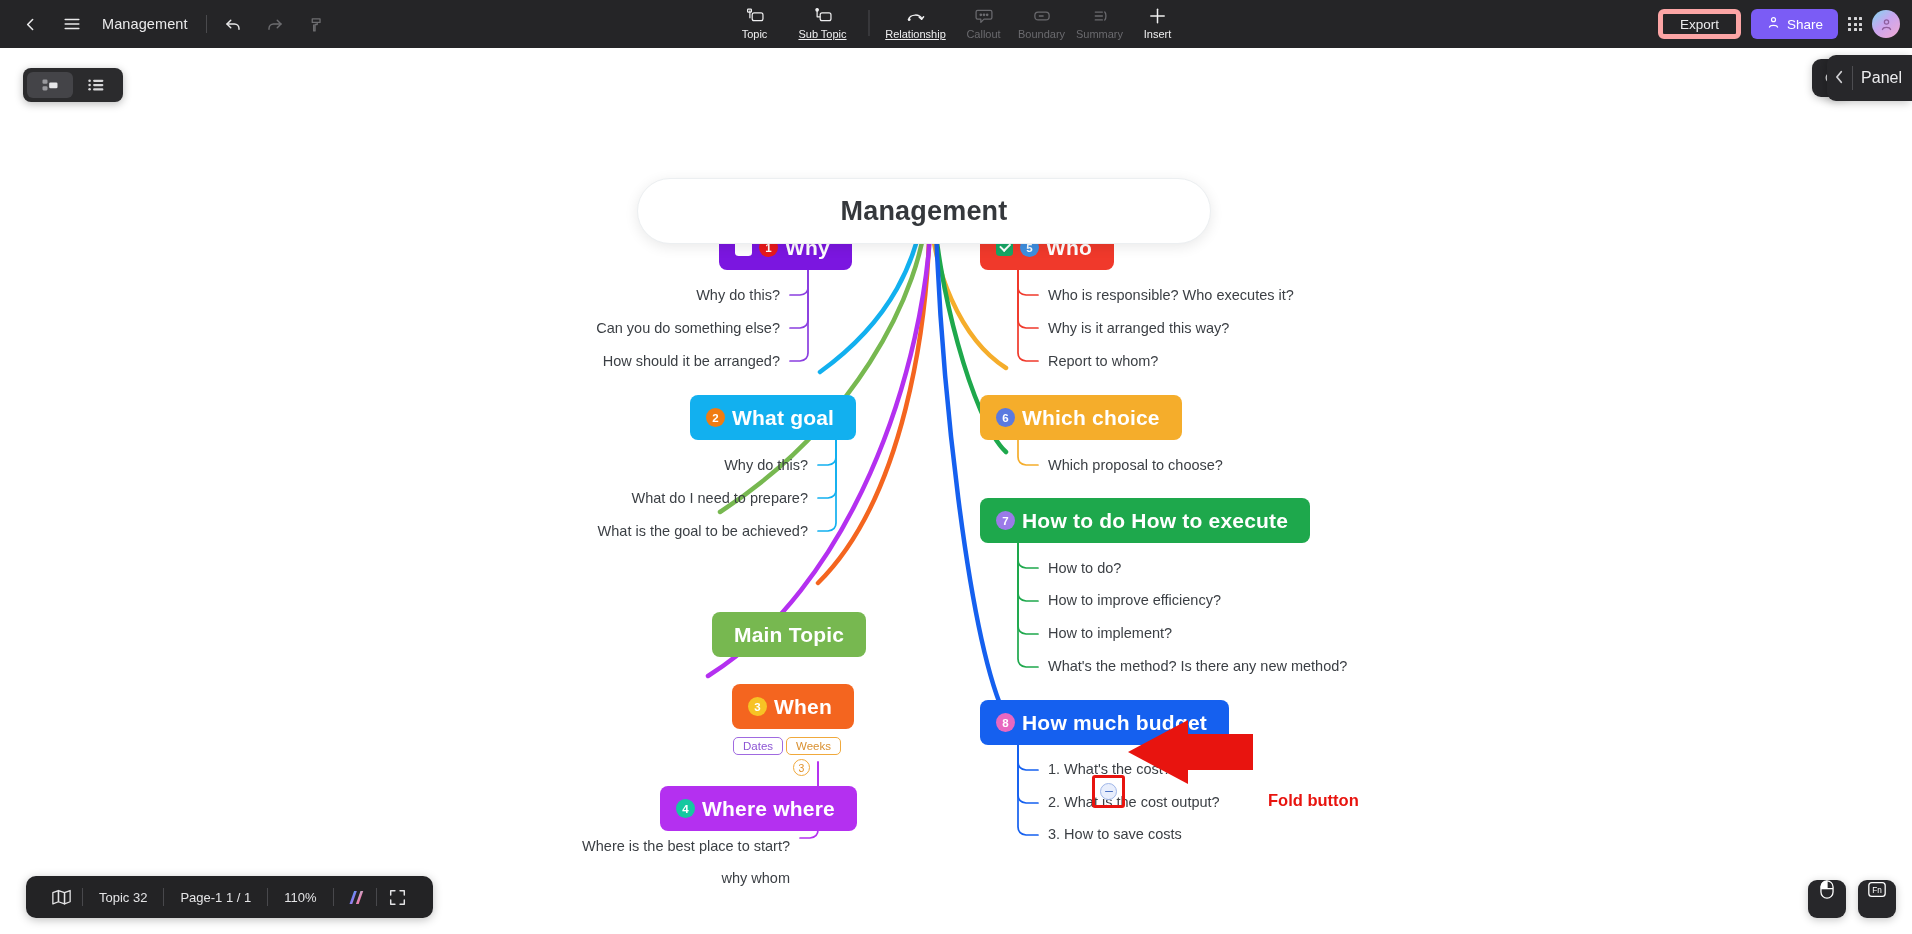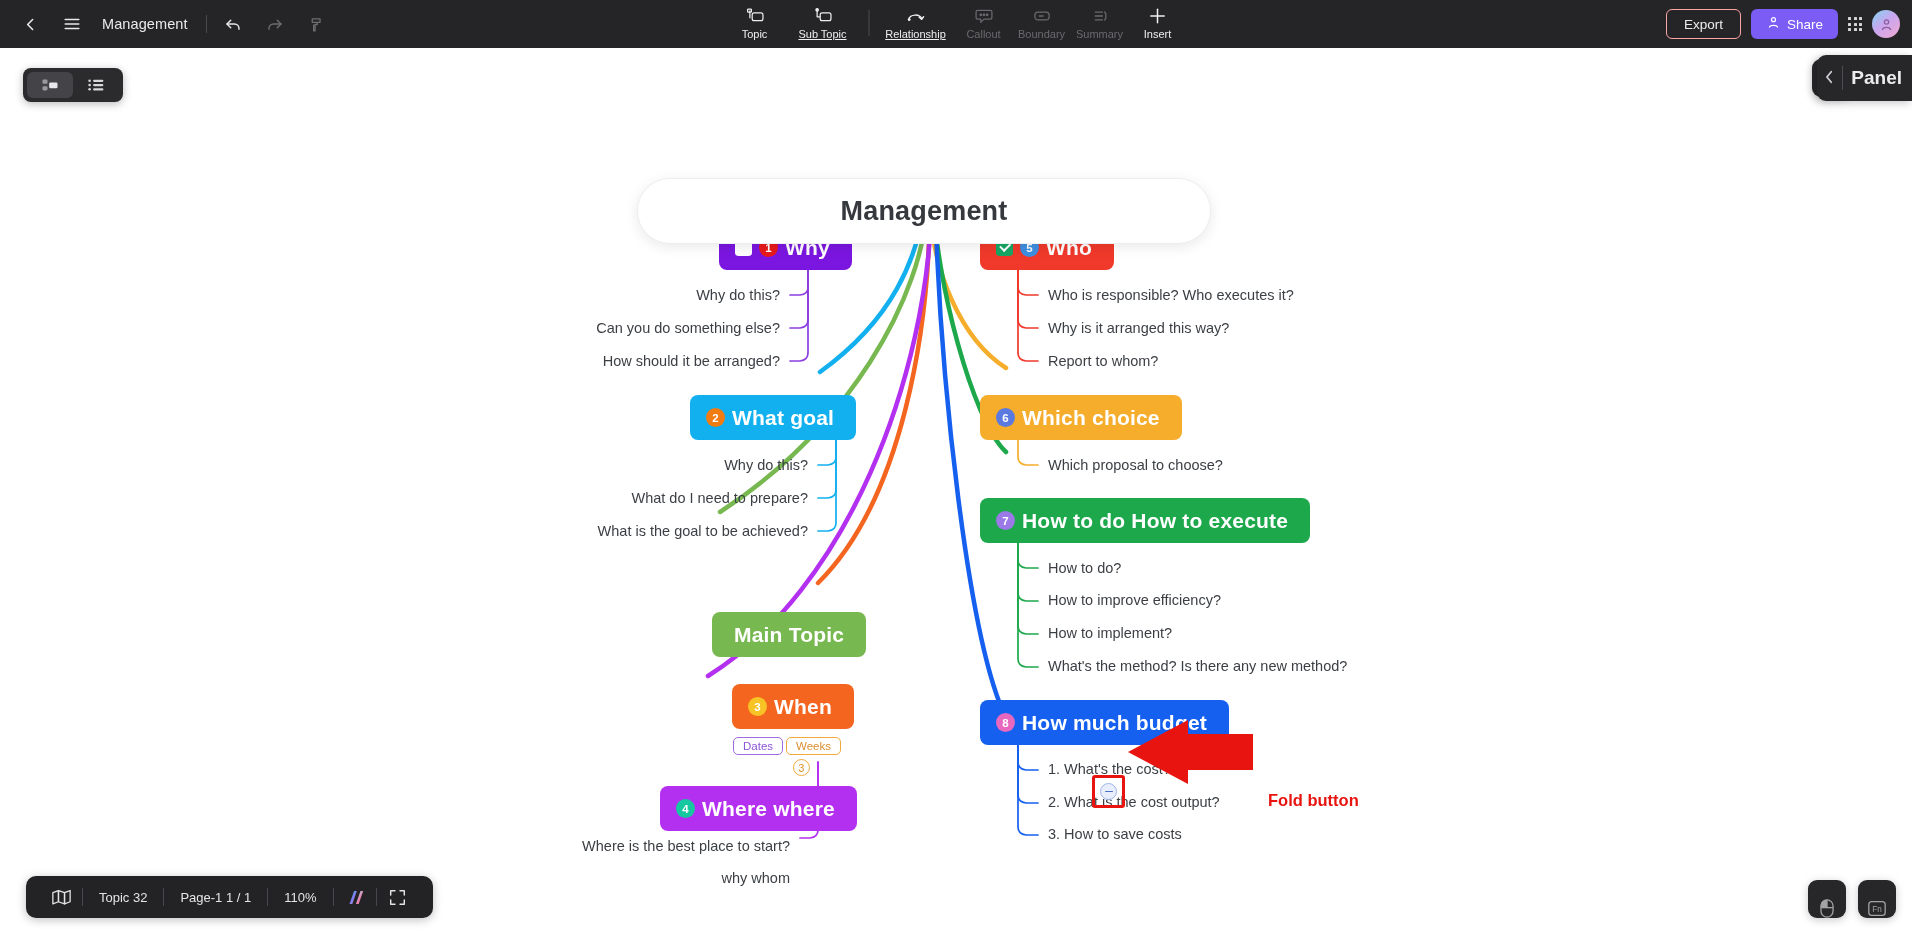--- a/index.html
+++ b/index.html
@@ -41,21 +41,21 @@
   .tool .tl { font-size: 11px; line-height: 12px; white-space: nowrap; }
   .tool.disabled { color: #6a6a6e; cursor: default; }
   .tool .ic { height: 19px; display: flex; align-items: center; justify-content: center; }
   .tool.wide { width: 76px; text-decoration: underline; }
   .vdiv { width: 1px; height: 26px; background: #4c4c50; margin: 10px 6px 0 6px; }
 
   .tb-right {
     position: absolute; right: 12px; display: flex; align-items: center; gap: 10px; height: 48px;
   }
   .btn-export {
-    height: 30px; padding: 0 17px; border: 1px solid #fca5a5; border-radius: 6px;
+    height: 30px; padding: 0 17px; border: 5px solid #fca5a5; border-radius: 6px;
     color: #ececed; font-size: 13.5px; display: flex; align-items: center; cursor: pointer;
     background: transparent;
   }
   .btn-share {
     height: 30px; padding: 8px 15px; border-radius: 6px; background: #7b5cf5;
     color: #fff; font-size: 13.5px; display: flex; align-items: center; gap: 6px;
     cursor: pointer; border: none;
   }
   .grid-icon { display: grid; grid-template-columns: repeat(3, 3px); gap: 2.5px; cursor: pointer; }
   .grid-icon i { width: 3px; height: 3px; background: #d5d5d7; display: block; border-radius: .5px; }
@@ -85,27 +85,27 @@
     box-shadow: 0 2px 8px rgba(0,0,0,.22);
   }
   .panel-tab {
     position: absolute; right: 0; top: 55px; height: 46px;
     background: #27272a; border-radius: 9px 0 0 9px; display: flex; align-items: center;
     padding: 0 10px 0 8px; gap: 8px; cursor: pointer; z-index: 30;
     box-shadow: -2px 2px 8px rgba(0,0,0,.22);
   }
   .panel-tab .chev { color: #cfcfd2; font-size: 13px; line-height: 1; }
   .panel-tab .pdiv { width: 1px; height: 24px; background: #4d4d51; }
-  .panel-tab .plabel { color: #ececee; font-size: 19px; font-weight: bold; }
+  .panel-tab .plabel { color: #ececee; font-size: 16px; font-weight: normal; }
 
   
   .fab-group { position: absolute; right: 16px; bottom: 16px; display: flex; gap: 12px; z-index: 30; }
   .fab {
     width: 38px; height: 38px; background: #27272a; border-radius: 9px;
-    display: flex; align-items: flex-end; justify-content: center; color: #a3a3a3;
+    display: flex; align-items: flex-start; justify-content: center; color: #ffffff;
     cursor: pointer; box-shadow: 0 2px 8px rgba(0,0,0,.22);
   }
 
   
   .statusbar {
     position: absolute; left: 26px; bottom: 16px; height: 42px;
     background: #232325; border-radius: 10px; display: flex; align-items: center;
     padding: 0 14px; z-index: 30; box-shadow: 0 2px 10px rgba(0,0,0,.25);
   }
   .sb-cell {

